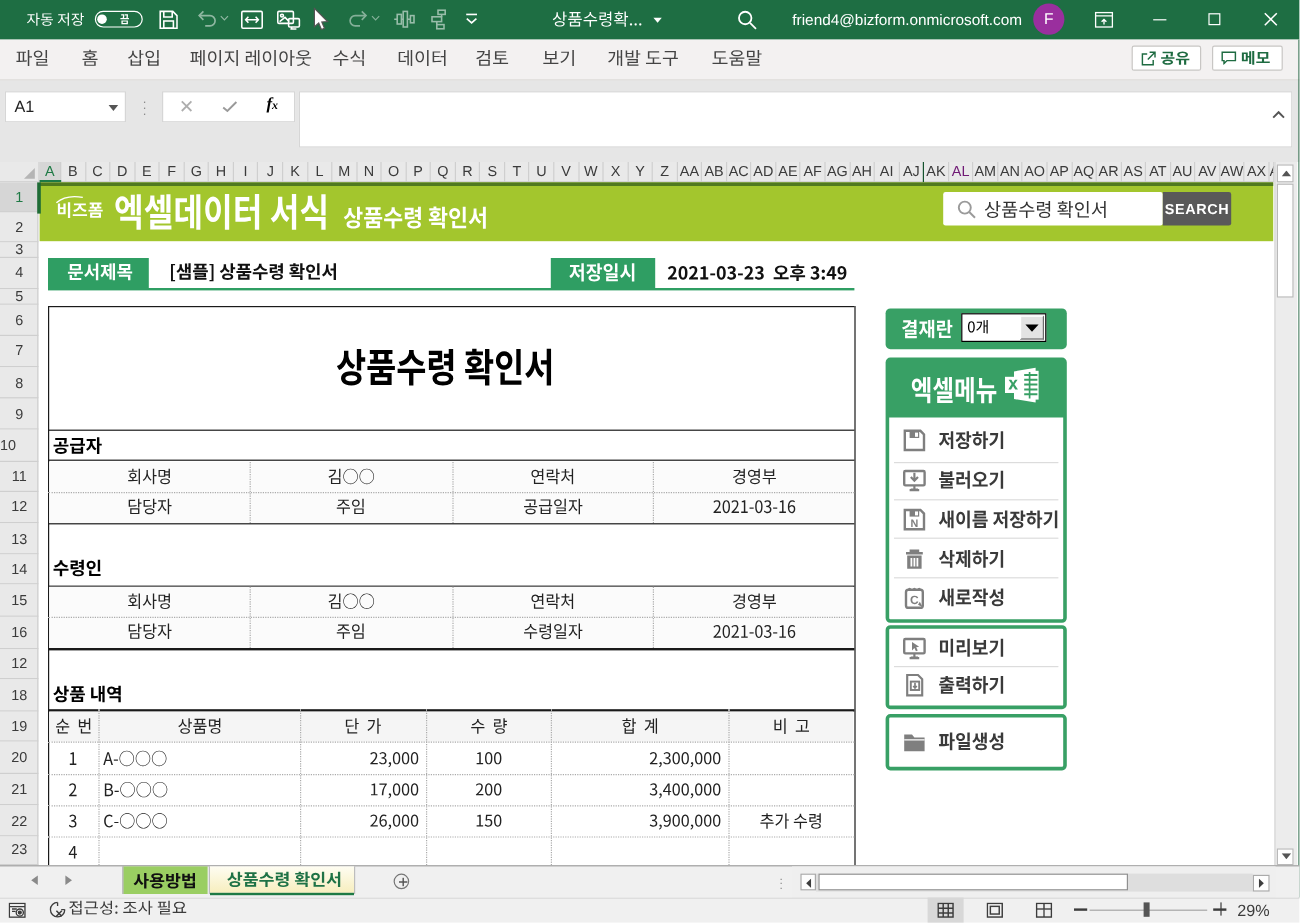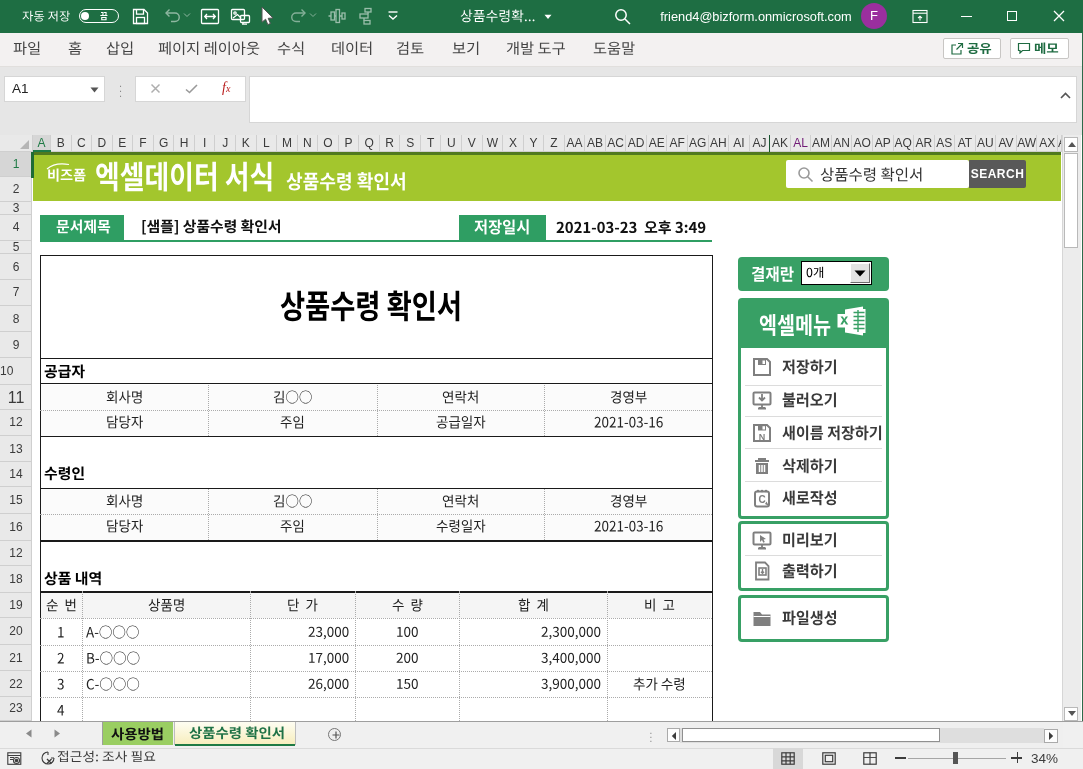--- a/index.html
+++ b/index.html
@@ -169,21 +169,21 @@
     <path d="M0.5 0.5 L4.5 5.5 L8.5 0.5 Z"></path>
   </svg>
 <div class="ab" style="left:119px;top:81px;width:3px;height:16px;color:#8a8a8a;font-size:11px;line-height:5px">.<br>.<br>.</div>
 <div class="ab" style="left:135px;top:76px;width:111px;height:26px;background:#fff;border:1px solid #d6d6d6"></div>
 <svg class="ab" style="left:150px;top:83px" width="11" height="11" viewBox="0 0 11 11" stroke="#9a9a9a" stroke-width="1.5" opacity=".8">
     <path d="M1.5 1.5 L9.5 9.5 M9.5 1.5 L1.5 9.5"></path>
   </svg>
 <svg class="ab" style="left:185px;top:84px" width="13" height="10" viewBox="0 0 13 10" fill="none" stroke="#9a9a9a" stroke-width="1.6">
     <path d="M1 5.5 L4.5 8.5 L12 1"></path>
   </svg>
-<div class="ab" style="left:222px;top:80px;font-size:14px;font-style:italic;font-family:'Liberation Serif',serif;color:#b91c1c;font-weight:normal">f<span style="font-size:10px">x</span></div>
+<div class="ab" style="left:222px;top:80px;font-size:14px;font-style:italic;font-family:'Liberation Serif',serif;color:#000000;font-weight:bold">f<span style="font-size:10px">x</span></div>
 <div class="ab" style="left:249px;top:76px;width:828px;height:47px;background:#fff;border:1px solid #d6d6d6"></div>
 <svg class="ab" style="left:1060px;top:92px" width="11" height="7" viewBox="0 0 11 7" fill="none" stroke="#555" stroke-width="1.6">
     <path d="M1 6 L5.5 1.5 L10 6"></path>
   </svg>
 <div class="ab" style="left:0;top:135px;width:1062px;height:17px;background:#e9e9e9;border-bottom:1px solid #cfcfcf"></div>
 <svg class="ab" style="left:19px;top:139px" width="11" height="11" viewBox="0 0 11 11" fill="#b5b5b5">
     <path d="M10 1 V10 H1 Z"></path>
   </svg>
 <div class="ab" style="left:32px;top:135px;width:1px;height:17px;background:#cfcfcf"></div>
 <div class="ab" style="left:33.0px;top:135px;width:18.0px;height:17px;background:#d6d6d6;border-right:1px solid #cfcfcf;color:#1e7a45;font-size:12px;text-align:center;line-height:17px;overflow:hidden">A</div>
@@ -243,21 +243,21 @@
 <div class="ab" style="left:0;top:152.0px;width:32px;height:25.0px;background:#d6d6d6;border-bottom:1px solid #cfcfcf;color:#1e7a45;font-size:12px;text-align:center;line-height:25.0px">1</div>
 <div class="ab" style="left:0;top:177.0px;width:32px;height:25.0px;background:#e9e9e9;border-bottom:1px solid #cfcfcf;color:#3b3b3b;font-size:12px;text-align:center;line-height:25.0px">2</div>
 <div class="ab" style="left:0;top:202.0px;width:32px;height:13.0px;background:#e9e9e9;border-bottom:1px solid #cfcfcf;color:#3b3b3b;font-size:12px;text-align:center;line-height:13.0px">3</div>
 <div class="ab" style="left:0;top:215.0px;width:32px;height:25.8px;background:#e9e9e9;border-bottom:1px solid #cfcfcf;color:#3b3b3b;font-size:12px;text-align:center;line-height:25.8px">4</div>
 <div class="ab" style="left:0;top:240.8px;width:32px;height:13.4px;background:#e9e9e9;border-bottom:1px solid #cfcfcf;color:#3b3b3b;font-size:12px;text-align:center;line-height:13.4px">5</div>
 <div class="ab" style="left:0;top:254.2px;width:32px;height:26.1px;background:#e9e9e9;border-bottom:1px solid #cfcfcf;color:#3b3b3b;font-size:12px;text-align:center;line-height:26.1px">6</div>
 <div class="ab" style="left:0;top:280.3px;width:32px;height:25.5px;background:#e9e9e9;border-bottom:1px solid #cfcfcf;color:#3b3b3b;font-size:12px;text-align:center;line-height:25.5px">7</div>
 <div class="ab" style="left:0;top:305.8px;width:32px;height:26.7px;background:#e9e9e9;border-bottom:1px solid #cfcfcf;color:#3b3b3b;font-size:12px;text-align:center;line-height:26.7px">8</div>
 <div class="ab" style="left:0;top:332.5px;width:32px;height:25.2px;background:#e9e9e9;border-bottom:1px solid #cfcfcf;color:#3b3b3b;font-size:12px;text-align:center;line-height:25.2px">9</div>
 <div class="ab" style="left:0;top:357.7px;width:32px;height:26.9px;background:#e9e9e9;border-bottom:1px solid #cfcfcf;color:#3b3b3b;font-size:12px;text-align:left;line-height:26.9px">10</div>
-<div class="ab" style="left:0;top:384.6px;width:32px;height:25.8px;background:#e9e9e9;border-bottom:1px solid #cfcfcf;color:#3b3b3b;font-size:16px;text-align:center;line-height:25.8px">11</div>
+<div class="ab" style="left:0;top:384.6px;width:32px;height:25.8px;background:#e9e9e9;border-bottom:1px solid #cfcfcf;color:#3b3b3b;font-size:12px;text-align:center;line-height:25.8px">11</div>
 <div class="ab" style="left:0;top:410.4px;width:32px;height:25.3px;background:#e9e9e9;border-bottom:1px solid #cfcfcf;color:#3b3b3b;font-size:12px;text-align:center;line-height:25.3px">12</div>
 <div class="ab" style="left:0;top:435.7px;width:32px;height:26.1px;background:#e9e9e9;border-bottom:1px solid #cfcfcf;color:#3b3b3b;font-size:12px;text-align:center;line-height:26.1px">13</div>
 <div class="ab" style="left:0;top:461.8px;width:32px;height:25.4px;background:#e9e9e9;border-bottom:1px solid #cfcfcf;color:#3b3b3b;font-size:12px;text-align:center;line-height:25.4px">14</div>
 <div class="ab" style="left:0;top:487.2px;width:32px;height:26.7px;background:#e9e9e9;border-bottom:1px solid #cfcfcf;color:#3b3b3b;font-size:12px;text-align:center;line-height:26.7px">15</div>
 <div class="ab" style="left:0;top:513.9px;width:32px;height:26.9px;background:#e9e9e9;border-bottom:1px solid #cfcfcf;color:#3b3b3b;font-size:12px;text-align:center;line-height:26.9px">16</div>
 <div class="ab" style="left:0;top:540.8px;width:32px;height:24.9px;background:#e9e9e9;border-bottom:1px solid #cfcfcf;color:#3b3b3b;font-size:12px;text-align:center;line-height:24.9px">12</div>
 <div class="ab" style="left:0;top:565.7px;width:32px;height:27.0px;background:#e9e9e9;border-bottom:1px solid #cfcfcf;color:#3b3b3b;font-size:12px;text-align:center;line-height:27.0px">18</div>
 <div class="ab" style="left:0;top:592.7px;width:32px;height:25.4px;background:#e9e9e9;border-bottom:1px solid #cfcfcf;color:#3b3b3b;font-size:12px;text-align:center;line-height:25.4px">19</div>
 <div class="ab" style="left:0;top:618.1px;width:32px;height:26.6px;background:#e9e9e9;border-bottom:1px solid #cfcfcf;color:#3b3b3b;font-size:12px;text-align:center;line-height:26.6px">20</div>
 <div class="ab" style="left:0;top:644.7px;width:32px;height:26.1px;background:#e9e9e9;border-bottom:1px solid #cfcfcf;color:#3b3b3b;font-size:12px;text-align:center;line-height:26.1px">21</div>
@@ -860,21 +860,21 @@
 <svg class="ab" style="left:863px;top:752px" width="14" height="13" viewBox="0 0 14 13" fill="none" stroke="#3c3c3c" stroke-width="1.2">
 <rect x="0.8" y="0.8" width="12.4" height="11.4"></rect>
     <path d="M0.8 5.5 H5 M9 5.5 H13.2 M7 5.5 V12.2 M0.8 5.5 H13.2" opacity=".9"></path>
     <path d="M7 0.8 V5.5"></path>
   </svg>
 <div class="ab" style="left:895px;top:757px;width:11px;height:1.6px;background:#3c3c3c"></div>
 <div class="ab" style="left:908px;top:757.5px;width:98px;height:1px;background:#a6a6a6"></div>
 <div class="ab" style="left:953px;top:752px;width:5px;height:12px;background:#555"></div>
 <div class="ab" style="left:1011px;top:757px;width:11px;height:1.6px;background:#3c3c3c"></div>
 <div class="ab" style="left:1016.5px;top:751.5px;width:1.6px;height:11px;background:#3c3c3c"></div>
-<div class="ab" style="left:1031px;top:751px;font-size:13.5px;color:#3c3c3c">34%</div>
+<div class="ab" style="left:1031px;top:751px;font-size:13.5px;color:#3c3c3c">29%</div>
 <svg width="0" height="0" style="position:absolute">
     <defs>
       <path id="400_c790" d="M273 -697H340V-551Q340 -480 320 -411Q300 -341 264 -280Q229 -218 183 -171Q137 -123 84 -96L35 -162Q84 -186 127 -228Q169 -269 202 -323Q235 -376 254 -435Q273 -493 273 -551ZM289 -697H355V-551Q355 -497 372 -442Q390 -387 422 -337Q454 -287 496 -247Q539 -208 587 -184L540 -118Q487 -145 441 -190Q395 -236 361 -294Q327 -352 308 -418Q289 -484 289 -551ZM67 -734H555V-665H67ZM662 -827H745V78H662ZM726 -462H893V-392H726Z"></path>
       <path id="400_b3d9" d="M50 -381H868V-314H50ZM418 -526H499V-353H418ZM153 -552H772V-485H153ZM153 -785H766V-719H235V-512H153ZM458 -249Q603 -249 685 -206Q767 -164 767 -86Q767 -8 685 34Q603 77 458 77Q313 77 231 34Q148 -8 148 -86Q148 -164 231 -206Q313 -249 458 -249ZM457 -184Q387 -184 336 -172Q286 -161 259 -139Q232 -118 232 -86Q232 -55 259 -33Q286 -11 336 1Q387 12 457 12Q529 12 579 1Q630 -11 657 -33Q684 -55 684 -86Q684 -118 657 -139Q630 -161 579 -172Q529 -184 457 -184Z"></path>
       <path id="400_c800" d="M711 -827H794V79H711ZM517 -498H735V-430H517ZM279 -698H346V-562Q346 -489 327 -419Q307 -348 272 -286Q238 -224 191 -176Q145 -128 92 -100L42 -166Q91 -190 134 -232Q177 -274 210 -328Q242 -381 261 -442Q279 -502 279 -562ZM297 -698H363V-562Q363 -506 381 -449Q399 -391 432 -340Q464 -289 507 -248Q550 -208 599 -185L550 -119Q496 -146 450 -192Q404 -238 369 -298Q335 -357 316 -425Q297 -493 297 -562ZM76 -734H567V-666H76Z"></path>
       <path id="400_c7a5" d="M273 -730H341V-657Q341 -573 309 -502Q278 -431 221 -378Q165 -325 88 -297L46 -363Q114 -387 165 -431Q216 -476 245 -534Q273 -592 273 -657ZM288 -730H356V-657Q356 -598 383 -545Q410 -492 459 -452Q508 -412 574 -389L535 -324Q459 -350 404 -399Q349 -448 318 -514Q288 -581 288 -657ZM71 -760H555V-692H71ZM669 -827H752V-282H669ZM729 -597H885V-528H729ZM464 -257Q556 -257 622 -238Q689 -218 725 -181Q761 -144 761 -91Q761 -38 725 -1Q689 36 622 56Q556 76 464 76Q372 76 305 56Q238 36 202 -1Q166 -38 166 -91Q166 -144 202 -181Q238 -218 305 -238Q372 -257 464 -257ZM464 -191Q397 -191 349 -179Q300 -167 274 -145Q248 -123 248 -91Q248 -59 274 -37Q300 -14 349 -2Q397 10 464 10Q531 10 579 -2Q627 -14 653 -37Q679 -59 679 -91Q679 -123 653 -145Q627 -167 579 -179Q531 -191 464 -191Z"></path>
       <path id="700_b054" d="M40 -470H879V-364H40ZM139 -268H777V75H139ZM647 -164H270V-30H647ZM118 -804H334V-698H118ZM296 -804H425V-749Q425 -693 420 -614Q414 -535 379 -428L250 -445Q273 -515 282 -570Q292 -626 294 -670Q296 -714 296 -749ZM477 -804H715V-698H477ZM654 -804H783V-742Q783 -685 778 -606Q774 -527 744 -421L615 -438Q644 -541 649 -614Q654 -687 654 -742Z"></path>
       <path id="400_c0c1" d="M270 -780H338V-688Q338 -601 308 -526Q277 -451 221 -396Q165 -340 90 -311L45 -377Q114 -402 164 -449Q215 -496 242 -557Q270 -619 270 -688ZM285 -780H352V-681Q352 -636 368 -593Q384 -549 414 -512Q443 -475 483 -447Q523 -418 572 -401L528 -336Q456 -363 401 -415Q346 -466 316 -535Q285 -603 285 -681ZM669 -827H752V-278H669ZM729 -593H885V-523H729ZM464 -254Q556 -254 623 -234Q689 -215 725 -178Q761 -141 761 -89Q761 -37 725 0Q689 37 623 56Q556 76 464 76Q372 76 305 56Q238 37 202 0Q166 -37 166 -89Q166 -141 202 -178Q238 -215 305 -234Q372 -254 464 -254ZM464 -188Q397 -188 349 -176Q300 -164 274 -142Q248 -120 248 -89Q248 -57 274 -35Q300 -13 349 -1Q397 10 464 10Q531 10 579 -1Q627 -13 653 -35Q679 -57 679 -89Q679 -120 653 -142Q627 -164 579 -176Q531 -188 464 -188Z"></path>
       <path id="400_d488" d="M417 -346H499V-190H417ZM50 -390H867V-323H50ZM126 -798H789V-730H126ZM129 -542H786V-474H129ZM262 -768H345V-497H262ZM570 -768H653V-497H570ZM150 -217H767V66H150ZM686 -151H231V-2H686Z"></path>
       <path id="400_c218" d="M416 -795H489V-744Q489 -692 469 -647Q449 -601 414 -563Q380 -525 334 -495Q288 -465 235 -445Q181 -425 125 -416L91 -483Q141 -490 188 -507Q236 -524 277 -548Q318 -573 349 -604Q381 -635 398 -670Q416 -706 416 -744ZM430 -795H502V-744Q502 -706 520 -671Q538 -636 570 -605Q601 -574 642 -549Q683 -524 731 -507Q778 -490 827 -483L794 -416Q738 -425 685 -446Q632 -466 586 -496Q539 -526 505 -564Q470 -602 450 -648Q430 -693 430 -744ZM416 -266H498V78H416ZM50 -318H867V-249H50Z"></path>

